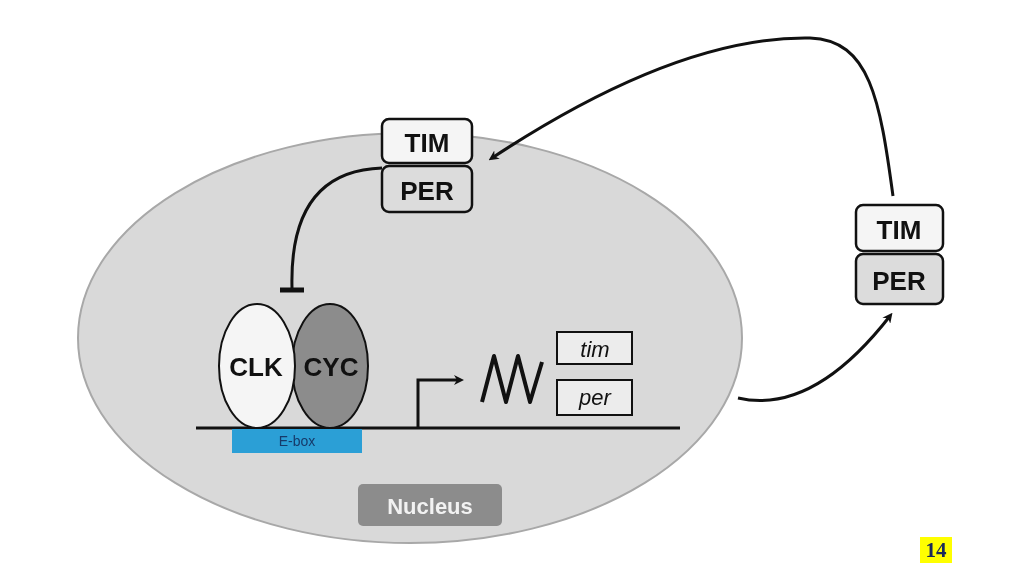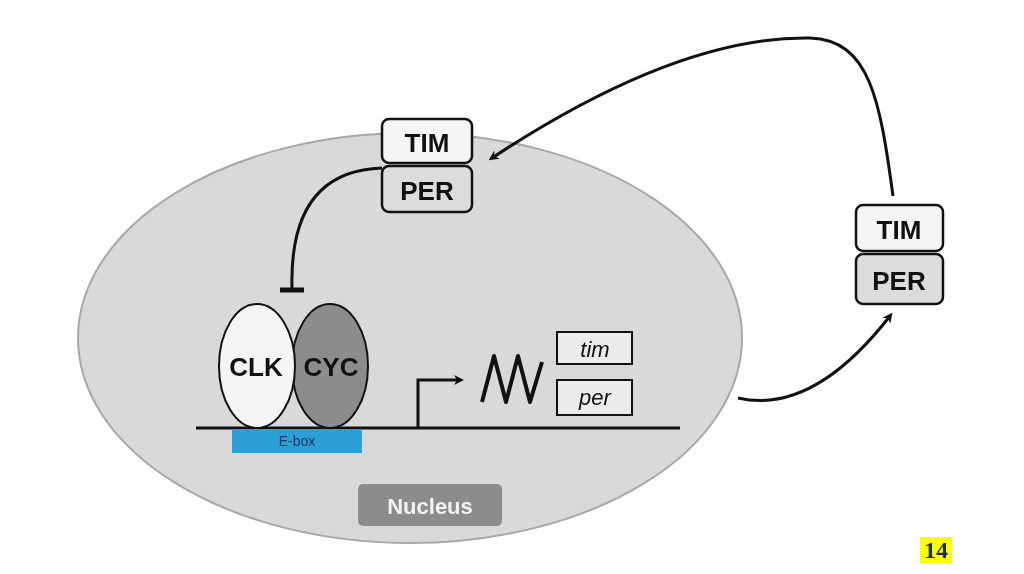--- a/index.html
+++ b/index.html
@@ -1,20 +1,20 @@
 <!DOCTYPE html>
 <html><head>
 <meta charset="utf-8">
 <style>
   html,body{margin:0;padding:0;background:#fff;}
   body{width:1024px;height:574px;position:relative;overflow:hidden;font-family:"Liberation Sans",sans-serif;}
   svg{position:absolute;left:0;top:0;}
   .lbl{font-family:"Liberation Sans",sans-serif;font-weight:bold;}
   .slide-num{position:absolute;left:920px;top:537px;width:32px;height:26px;background:#ffff00;color:#1a2a5a;
-    font-family:"Liberation Serif",serif;font-weight:bold;font-size:24px;line-height:26px;text-align:center;}
+    font-family:"Liberation Serif",serif;font-weight:bold;font-size:21px;line-height:26px;text-align:center;}
 </style>
 </head>
 <body>
 
 <svg width="1024" height="574" viewBox="0 0 1024 574">
   <defs>
     <marker id="arrowhead" markerWidth="10" markerHeight="10" refX="6" refY="5" orient="auto" markerUnits="userSpaceOnUse">
       <path d="M0,0 L10,5 L0,10 L3,5 Z" fill="#111"></path>
     </marker>
   </defs>

